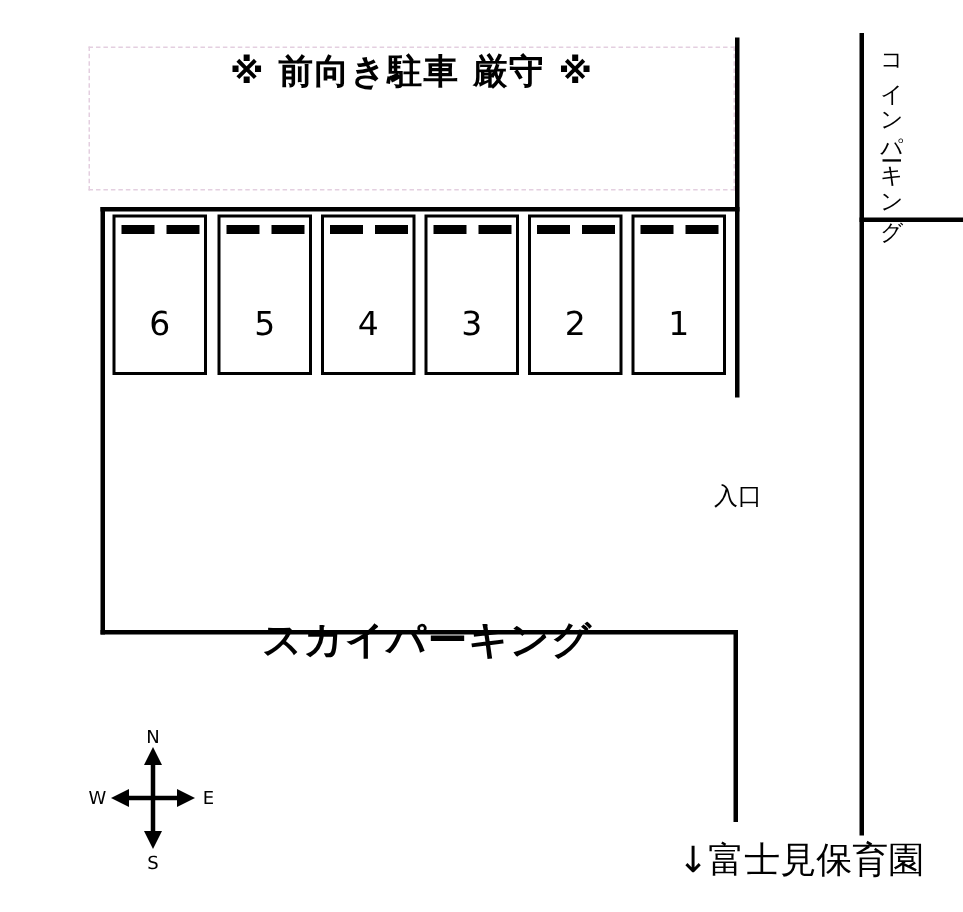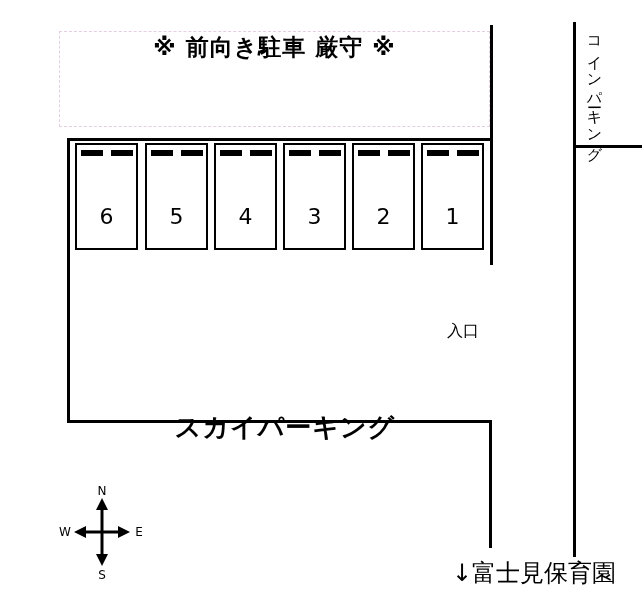--- a/index.html
+++ b/index.html
@@ -26,21 +26,21 @@
     position:absolute;top:5px;left:0;width:100%;
     display:flex;justify-content:center;gap:8px;
   }
   .stoppers .dash{display:block;width:22px;height:6px;background:#000;}
   .space-number{
     position:absolute;bottom:20px;left:0;width:100%;
     text-align:center;font-size:22px;line-height:1;
   }
   
   .plain-label{position:absolute;white-space:nowrap;line-height:1.1;}
-  #entrance-label{left:447px;top:322px;font-size:16px;text-align:right;}
+  #entrance-label{left:476px;top:322px;font-size:16px;text-align:right;}
   #title-label{left:65px;top:413px;width:440px;text-align:center;font-size:26px;font-weight:bold;letter-spacing:1px;}
   #coin-parking-label{
     left:586px;top:27px;font-size:15px;
     writing-mode:vertical-rl;text-orientation:upright;letter-spacing:1px;
   }
   #nursery-label{left:452px;top:560px;font-size:24px;}
   
   #compass{position:absolute;left:52px;top:486px;}
   #compass text{font-size:12px;font-family:"DejaVu Sans","Liberation Sans",sans-serif;}
 </style>

